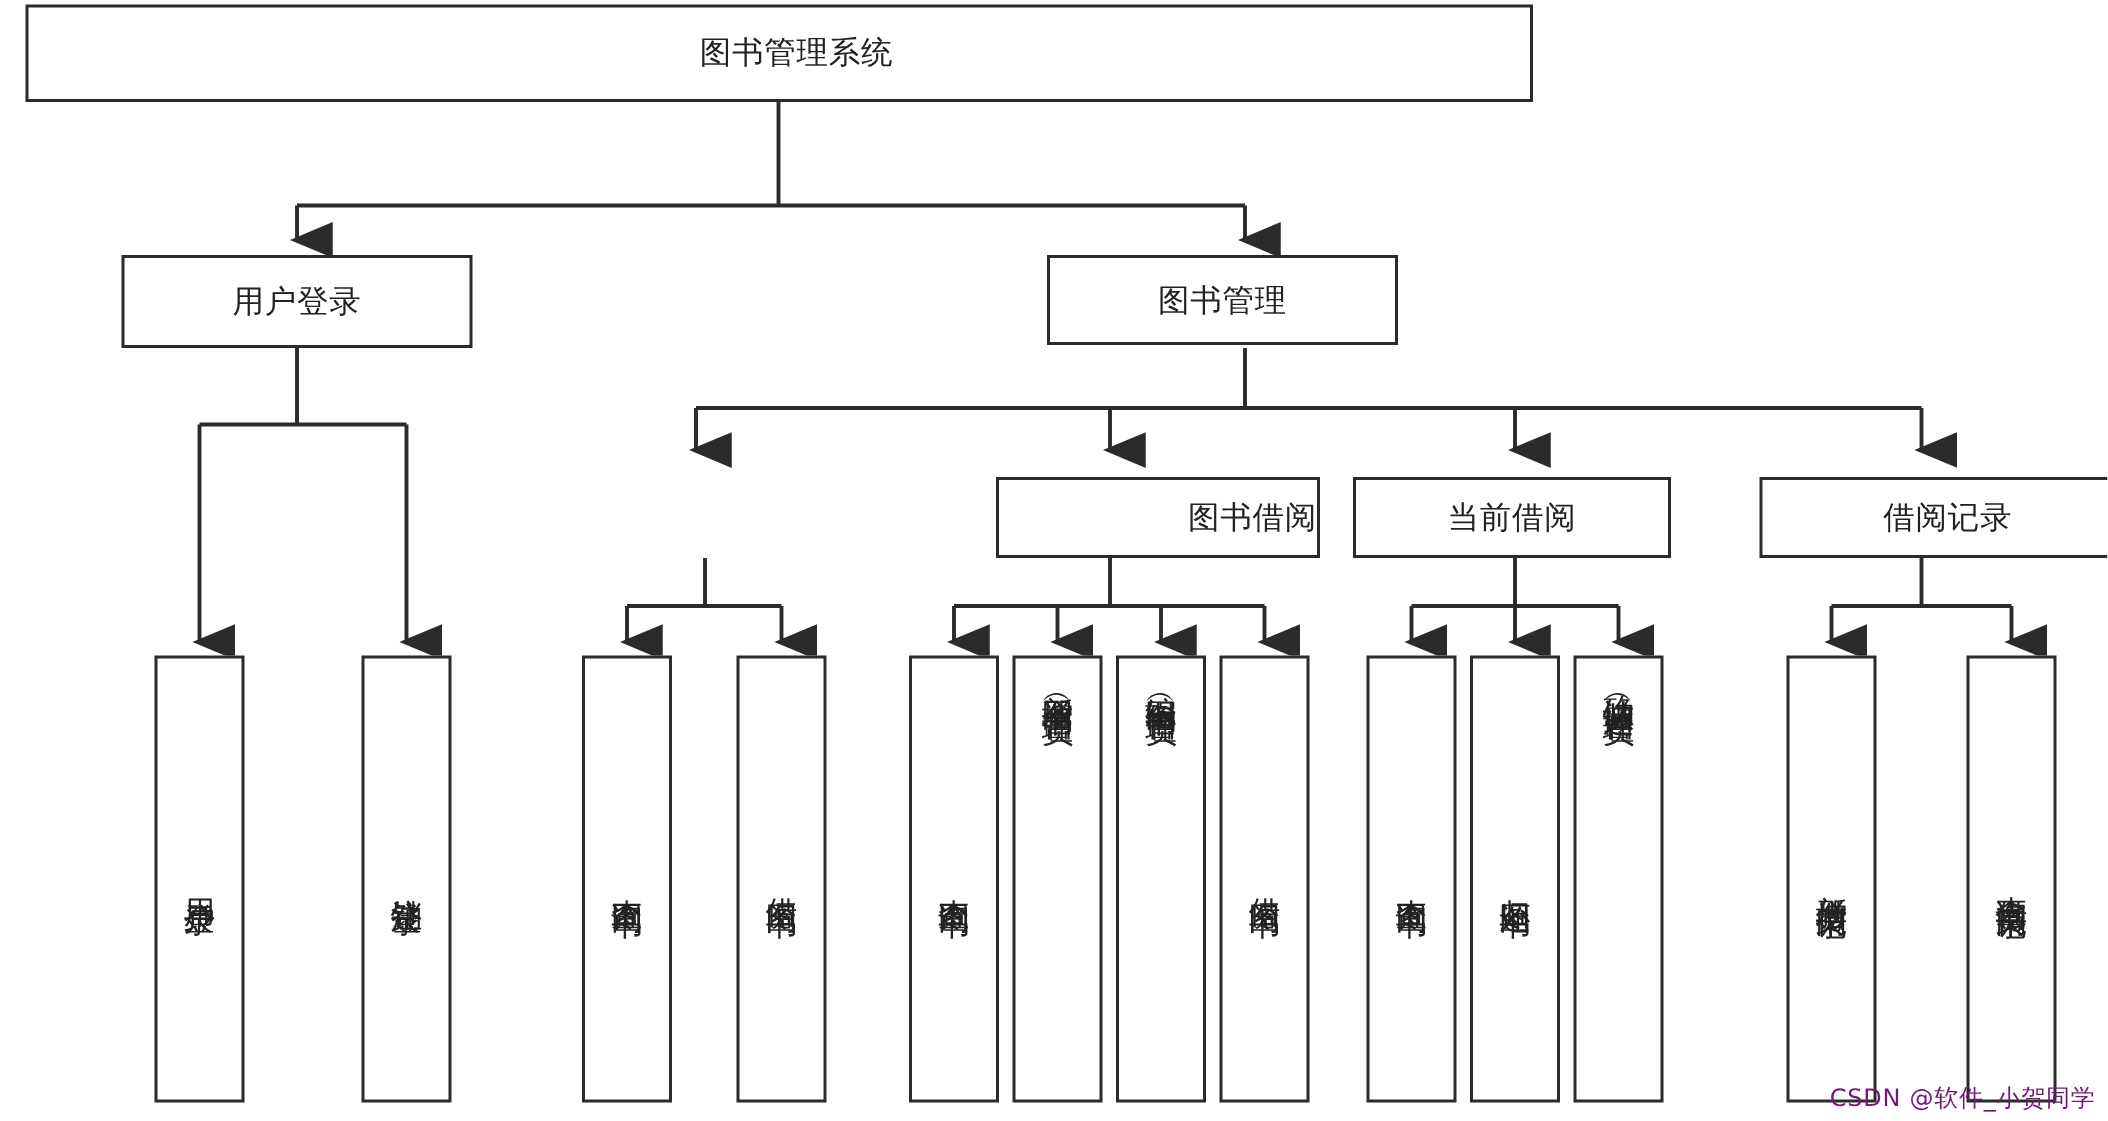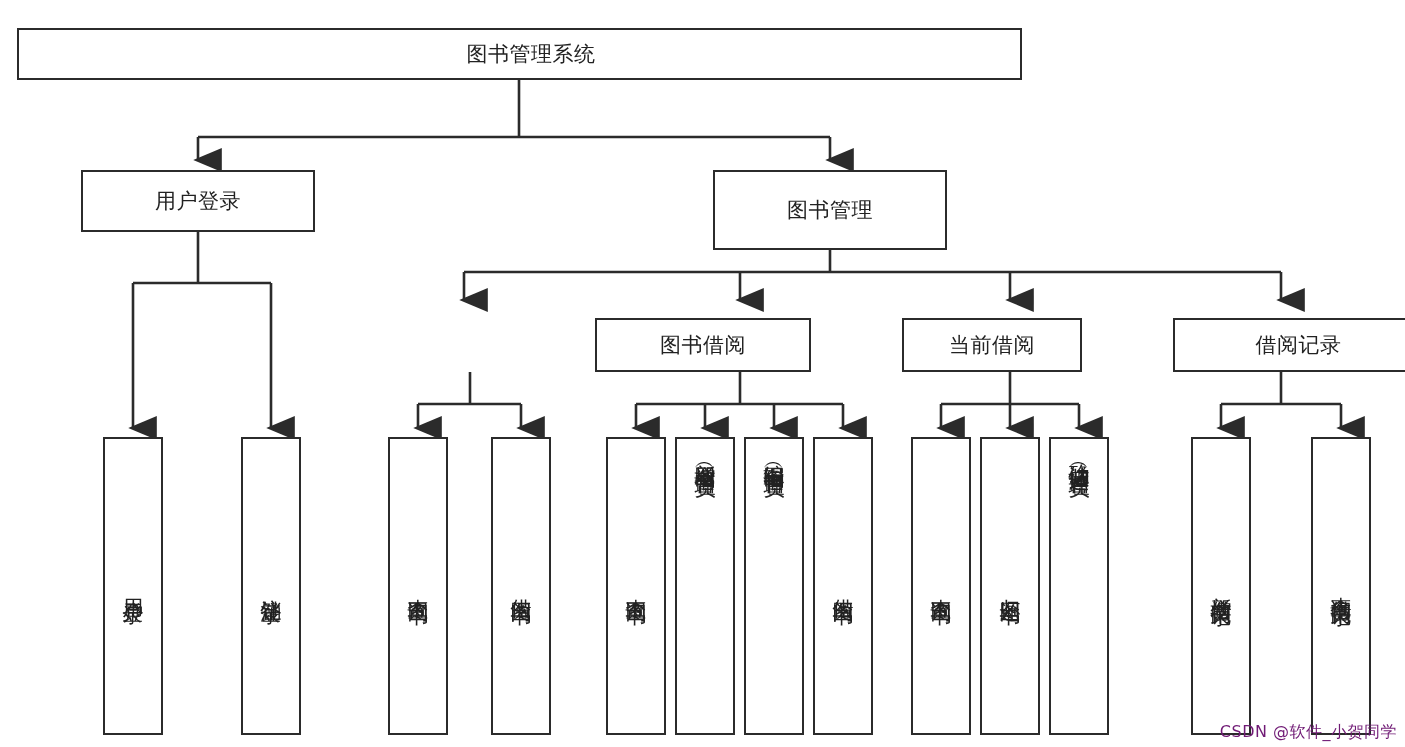--- a/index.html
+++ b/index.html
@@ -117,35 +117,35 @@
       <path d="M 1010 404 L 1010 428" marker-end="url(#arrow)"></path>
       <path d="M 1079 404 L 1079 428" marker-end="url(#arrow)"></path>
 
       <path d="M 1281 372 L 1281 404"></path>
       <path d="M 1221 404 L 1341 404"></path>
       <path d="M 1221 404 L 1221 428" marker-end="url(#arrow)"></path>
       <path d="M 1341 404 L 1341 428" marker-end="url(#arrow)"></path>
     </g>
   </svg>
 
-  <div class="node horiz" style="left:17px; top:28px; width:1005px; height:52px;padding-left:23px;">
+  <div class="node horiz" style="left:17px; top:3px; width:1005px; height:65px;padding-left:23px;">
     <span class="label">图书管理系统</span>
   </div>
 
   <div class="node horiz" style="left:81px; top:170px; width:234px; height:62px;">
     <span class="label">用户登录</span>
   </div>
-  <div class="node horiz" style="left:713px; top:170px; width:234px; height:80px;">
+  <div class="node horiz" style="left:698px; top:170px; width:234px; height:60px;">
     <span class="label">图书管理</span>
   </div>
 
-  <div class="node horiz" style="left:595px; top:318px; width:216px; height:54px;">
+  <div class="node horiz" style="left:664px; top:318px; width:216px; height:54px;justify-content:flex-end;">
     <span class="label">图书借阅</span>
   </div>
-  <div class="node horiz" style="left:902px; top:318px; width:180px; height:54px;">
+  <div class="node horiz" style="left:902px; top:318px; width:212px; height:54px;">
     <span class="label">当前借阅</span>
   </div>
   <div class="node horiz" style="left:1173px; top:318px; width:251px; height:54px;">
     <span class="label">借阅记录</span>
   </div>
 
   <div class="node vert centered" style="left:103px; top:437px; width:60px; height:298px;">
     <span class="label">用户登录</span>
   </div>
   <div class="node vert centered" style="left:241px; top:437px; width:60px; height:298px;">

